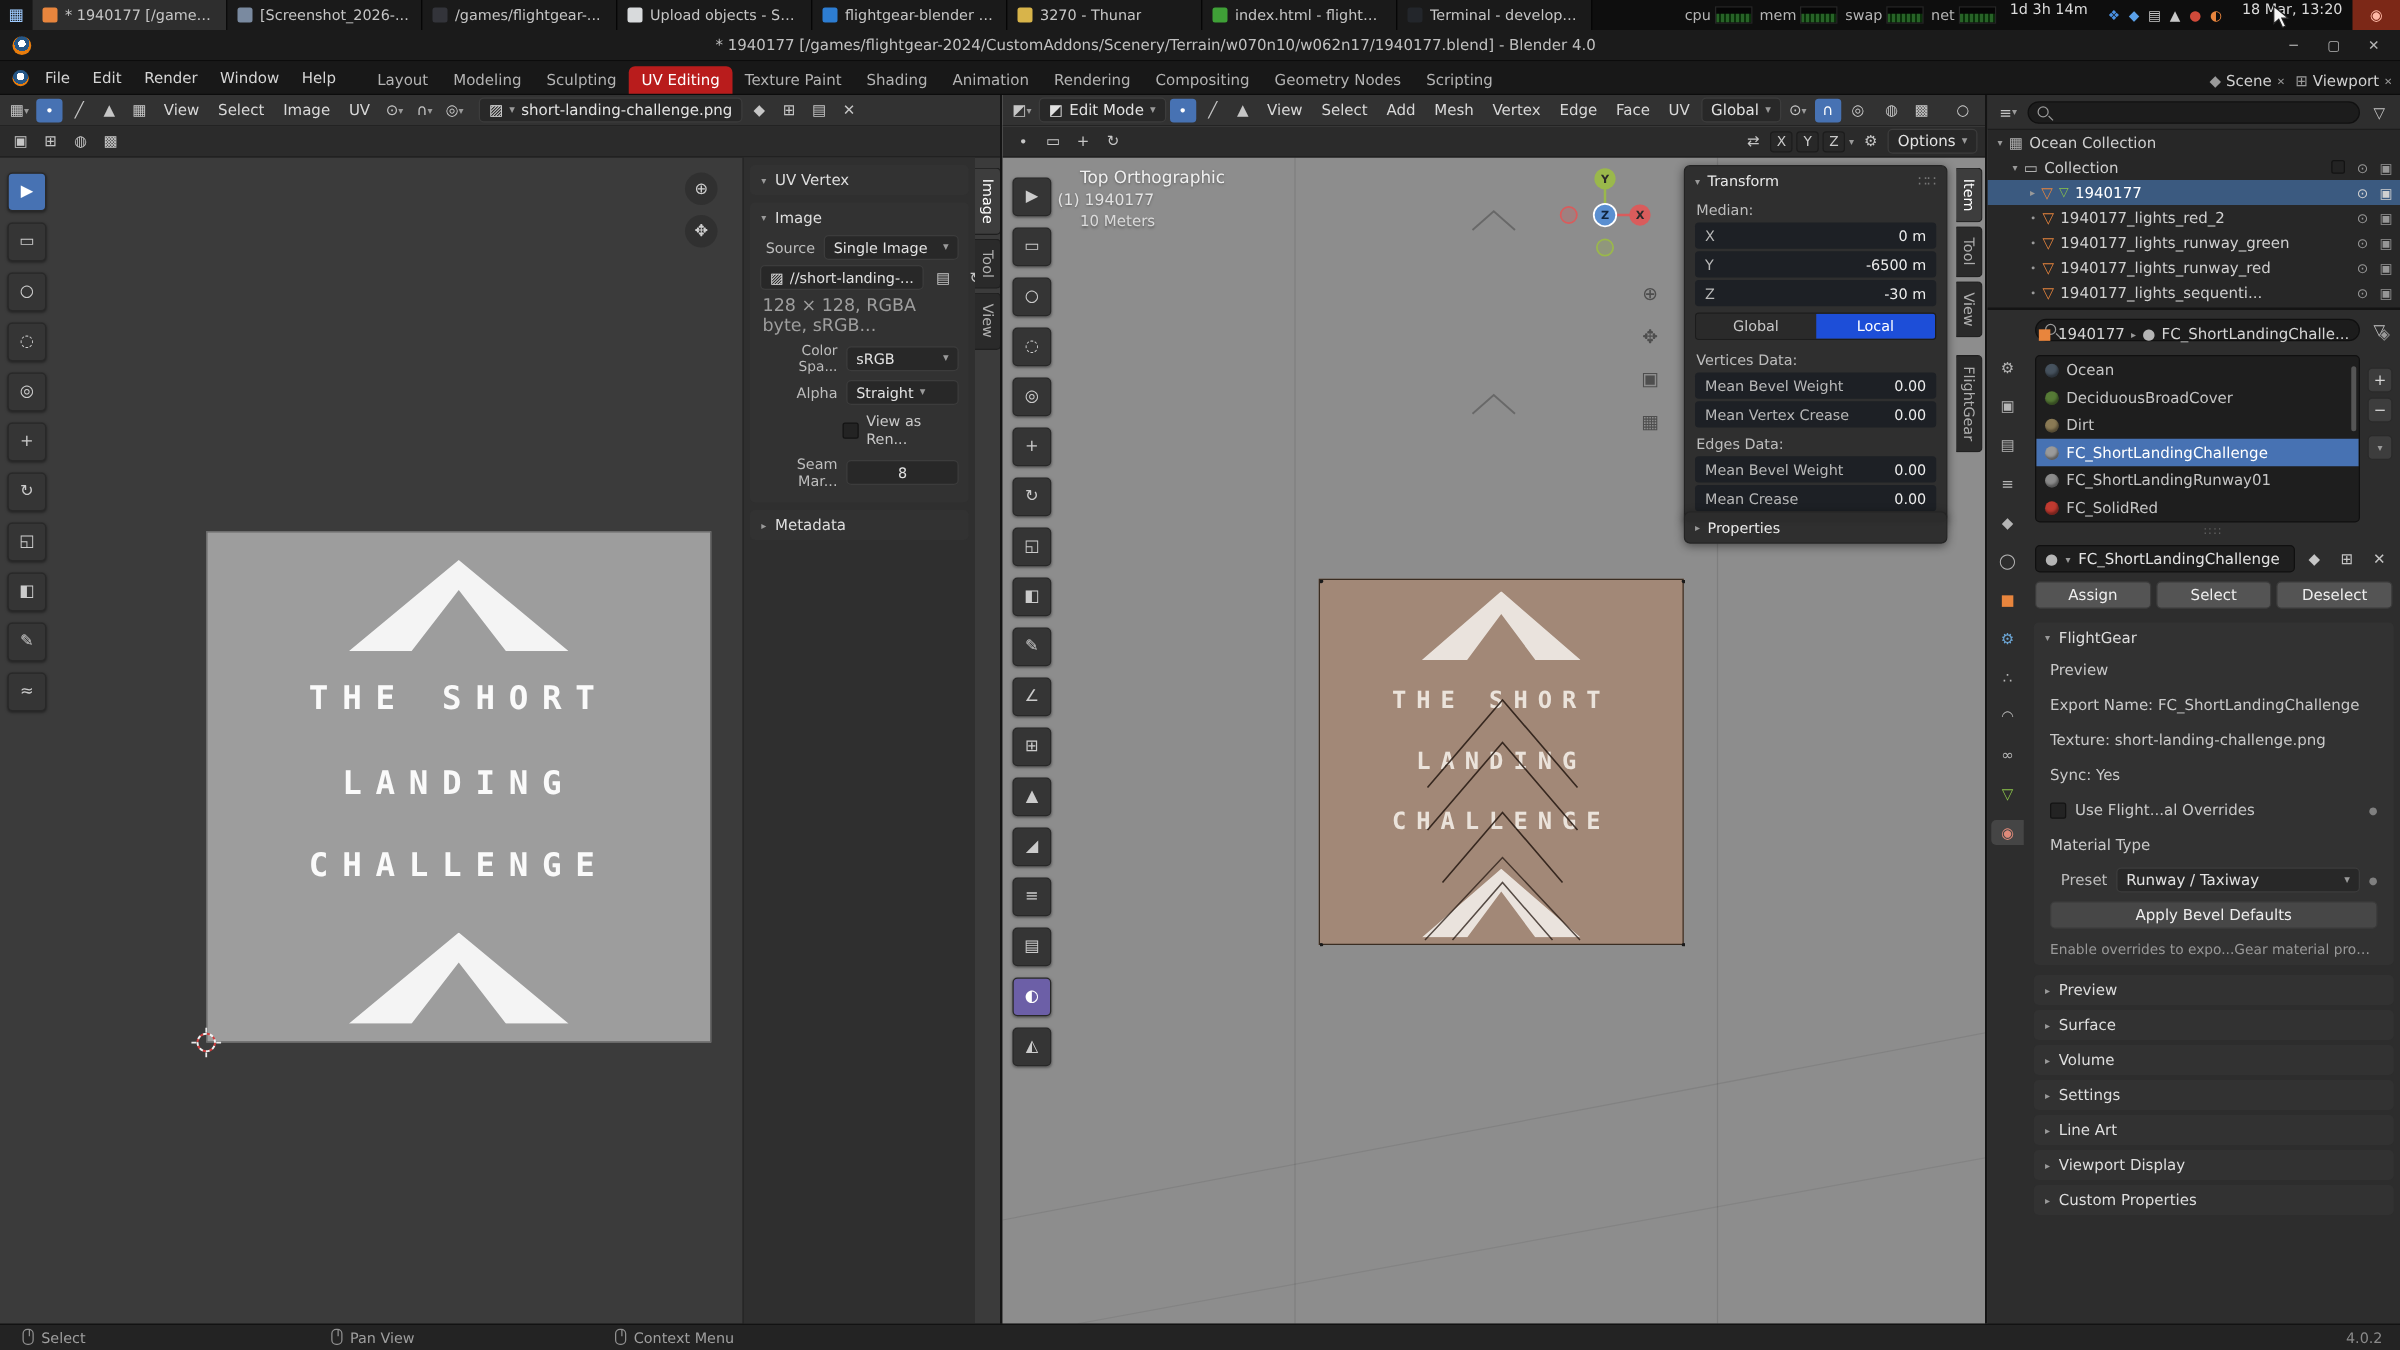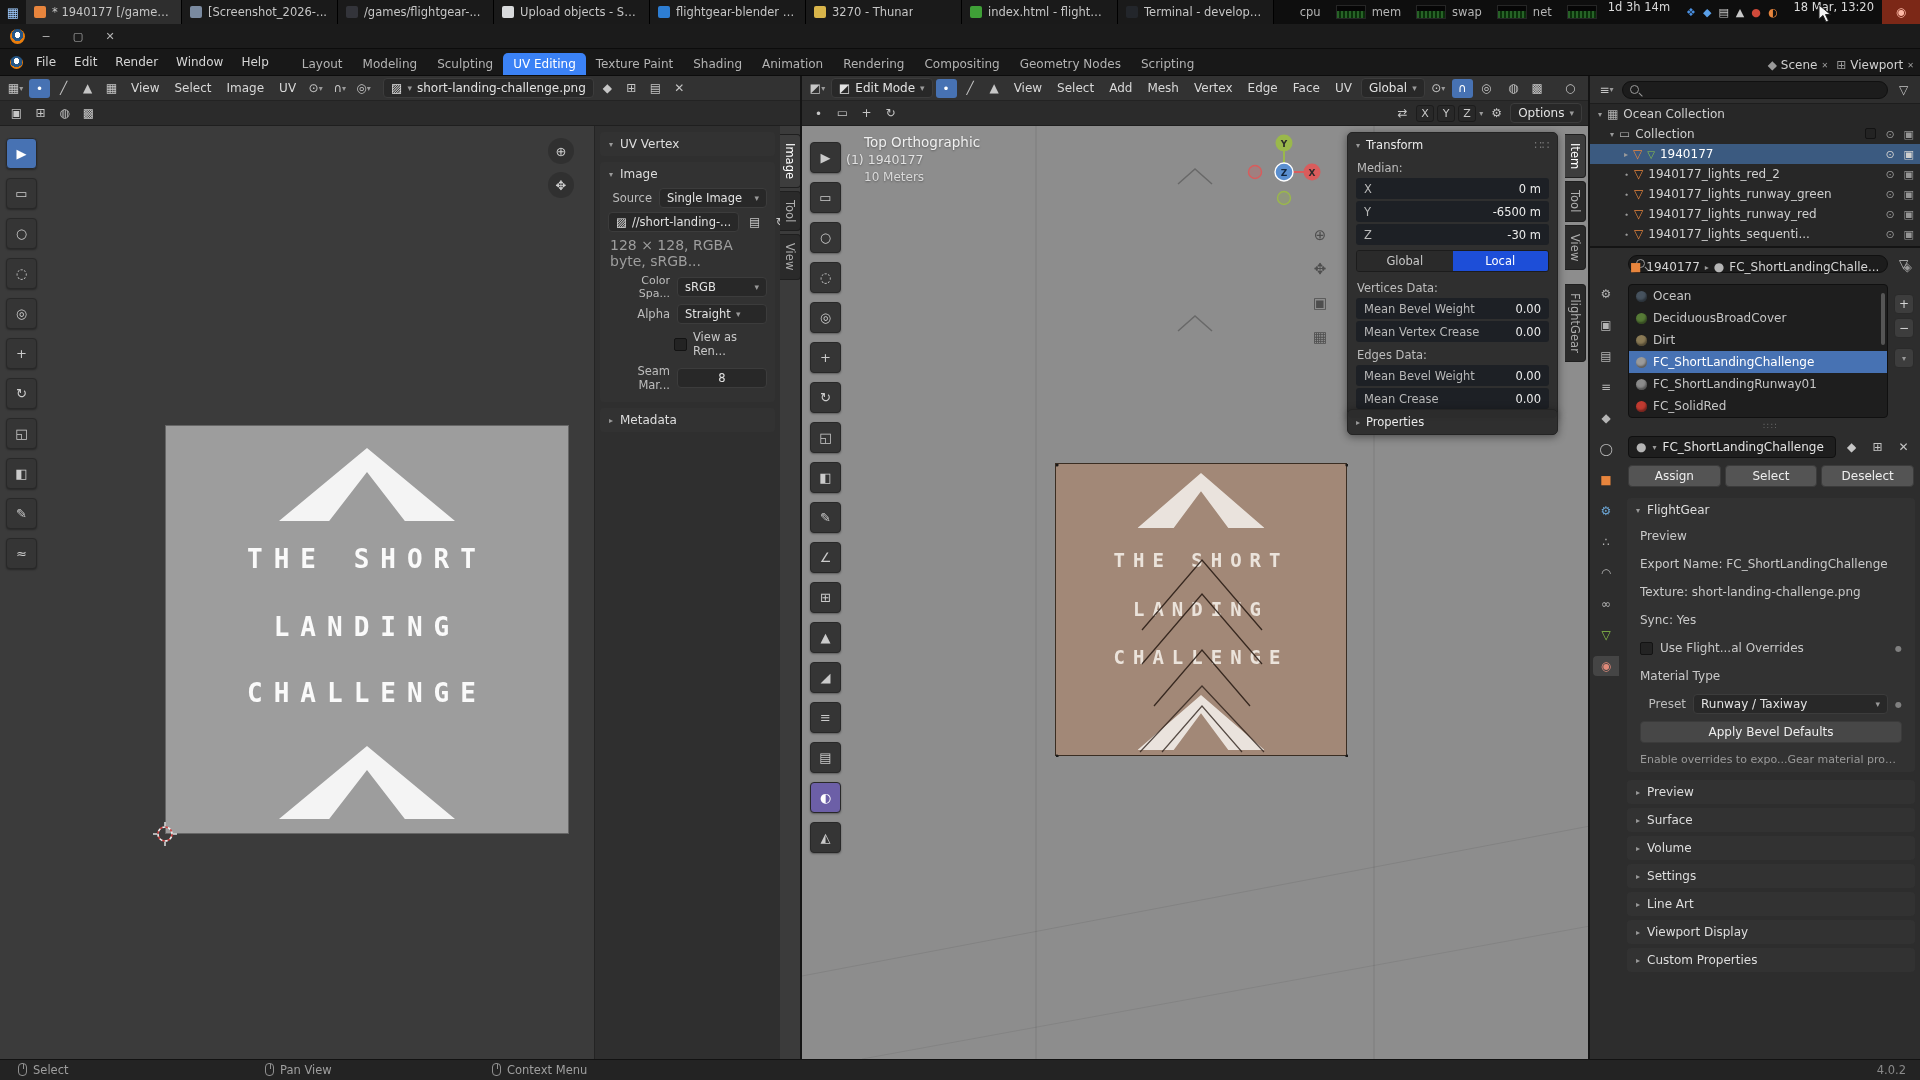--- a/index.html
+++ b/index.html
@@ -11,39 +11,39 @@
   .ic { display:inline-flex; align-items:center; justify-content:center; }
   .sep { width:1px; height:15px; background:#222; margin:0 3px; }
   .trunc { white-space:nowrap; overflow:hidden; text-overflow:ellipsis; }
 
   
   #taskbar { height:24px; background:#0e0e0e; display:flex; align-items:stretch; font-size:11.5px; color:#c6c6c6; }
   .tstart { width:26px; background:#161616; color:#9ecbff; font-size:13px; }
   .tbtn { display:flex; align-items:center; gap:6px; width:156px; padding:0 8px; background:#1a1a1a; border-right:1px solid #000; overflow:hidden; white-space:nowrap; }
   .tbtn.active { background:#2e2e2e; }
   .tico { width:12px; height:12px; border-radius:2px; flex:none; }
-  .mon { display:flex; align-items:center; gap:15px; padding:0 3px; color:#b5b5b5; }
+  .mon { display:flex; align-items:center; gap:3px; padding:0 3px; color:#b5b5b5; }
   .graph { width:30px; height:14px; background:#060606; border:1px solid #262626; position:relative; overflow:hidden; }
   .graph i { position:absolute; left:0; right:0; bottom:0; height:55%; background:repeating-linear-gradient(90deg,#2f7a2f 0 2px,#0a3a0a 2px 4px); opacity:.8; }
   .tray { display:flex; align-items:center; gap:7px; padding:0 8px; font-size:11px; }
   .clock { padding:0 8px; color:#dcdcdc; }
   .pwr { width:38px; background:#7c2817; color:#ffb9a6; display:flex; align-items:center; justify-content:center; font-size:12px; }
 
   
   #titlebar { height:25px; background:#1b1b1b; border-bottom:1px solid #0c0c0c; display:flex; align-items:center; padding:0 10px; gap:10px; }
   .blogo { width:15px; height:15px; border-radius:50%; background:radial-gradient(circle at 50% 40%, #fff 0 3px, #265787 3px 6px, #e87d0d 6px); flex:none; }
   #titlebar .title { flex:1; text-align:center; color:#c0c0c0; font-size:12px; }
   .wc { width:22px; color:#b5b5b5; font-size:11px; }
 
   
   #topbar { height:27px; background:#181818; border-bottom:1px solid #0c0c0c; display:flex; align-items:flex-end; padding:0 6px; }
   .mitem { padding:4px 9px 6px; border-radius:4px; color:#d5d5d5; }
   .wstabs { display:flex; align-items:flex-end; margin-left:14px; }
   .wstab { padding:4px 10px; height:22px; border-radius:5px 5px 0 0; color:#b3b3b3; font-size:12px; white-space:nowrap; }
-  .wstab.active { background:#3b82f6; color:#fff; }
+  .wstab.active { background:#b91c1c; color:#fff; }
   .toprt { margin-left:auto; display:flex; align-items:center; gap:8px; padding-bottom:3px; }
   .toprt .grp { display:flex; align-items:center; gap:4px; color:#d0d0d0; }
 
   
   .region { position:absolute; overflow:hidden; }
   .ed-header { height:25px; background:#323232; border-bottom:1px solid #232323; display:flex; align-items:center; gap:3px; padding:0 5px; color:#d0d0d0; }
   .ed-tools { height:25px; background:#2b2b2b; border-bottom:1px solid #1f1f1f; display:flex; align-items:center; gap:3px; padding:0 6px; }
   .hmenu { padding:2px 6px; border-radius:3px; color:#d8d8d8; }
   .dd { display:flex; align-items:center; gap:5px; background:#282828; border:1px solid #3c3c3c; border-radius:4px; padding:2px 7px; color:#e2e2e2; white-space:nowrap; }
   .dd .cd { font-size:9px; color:#9a9a9a; }
@@ -206,20 +206,21 @@
       <span style="color: rgb(232, 133, 61);">◐</span>
     </div>
     <div class="clock">18 Mar, 13:20</div>
     <div class="pwr">
         <span>◉</span>
       </div>
   </div>
 
   <div id="titlebar">
     <span class="blogo"></span>
+    <span class="title trunc">* 1940177 [/games/flightgear-2024/CustomAddons/Scenery/Terrain/w070n10/w062n17/1940177.blend] - Blender 4.0</span>
     <span class="wc ic">─</span>
     <span class="wc ic">▢</span>
     <span class="wc ic">✕</span>
   </div>
 
   <div id="topbar">
     <span class="icobtn" style="align-self:center">
         <span class="blogo" style="width:13px;height:13px"></span>
       </span>
     <span class="mitem">File</span>

